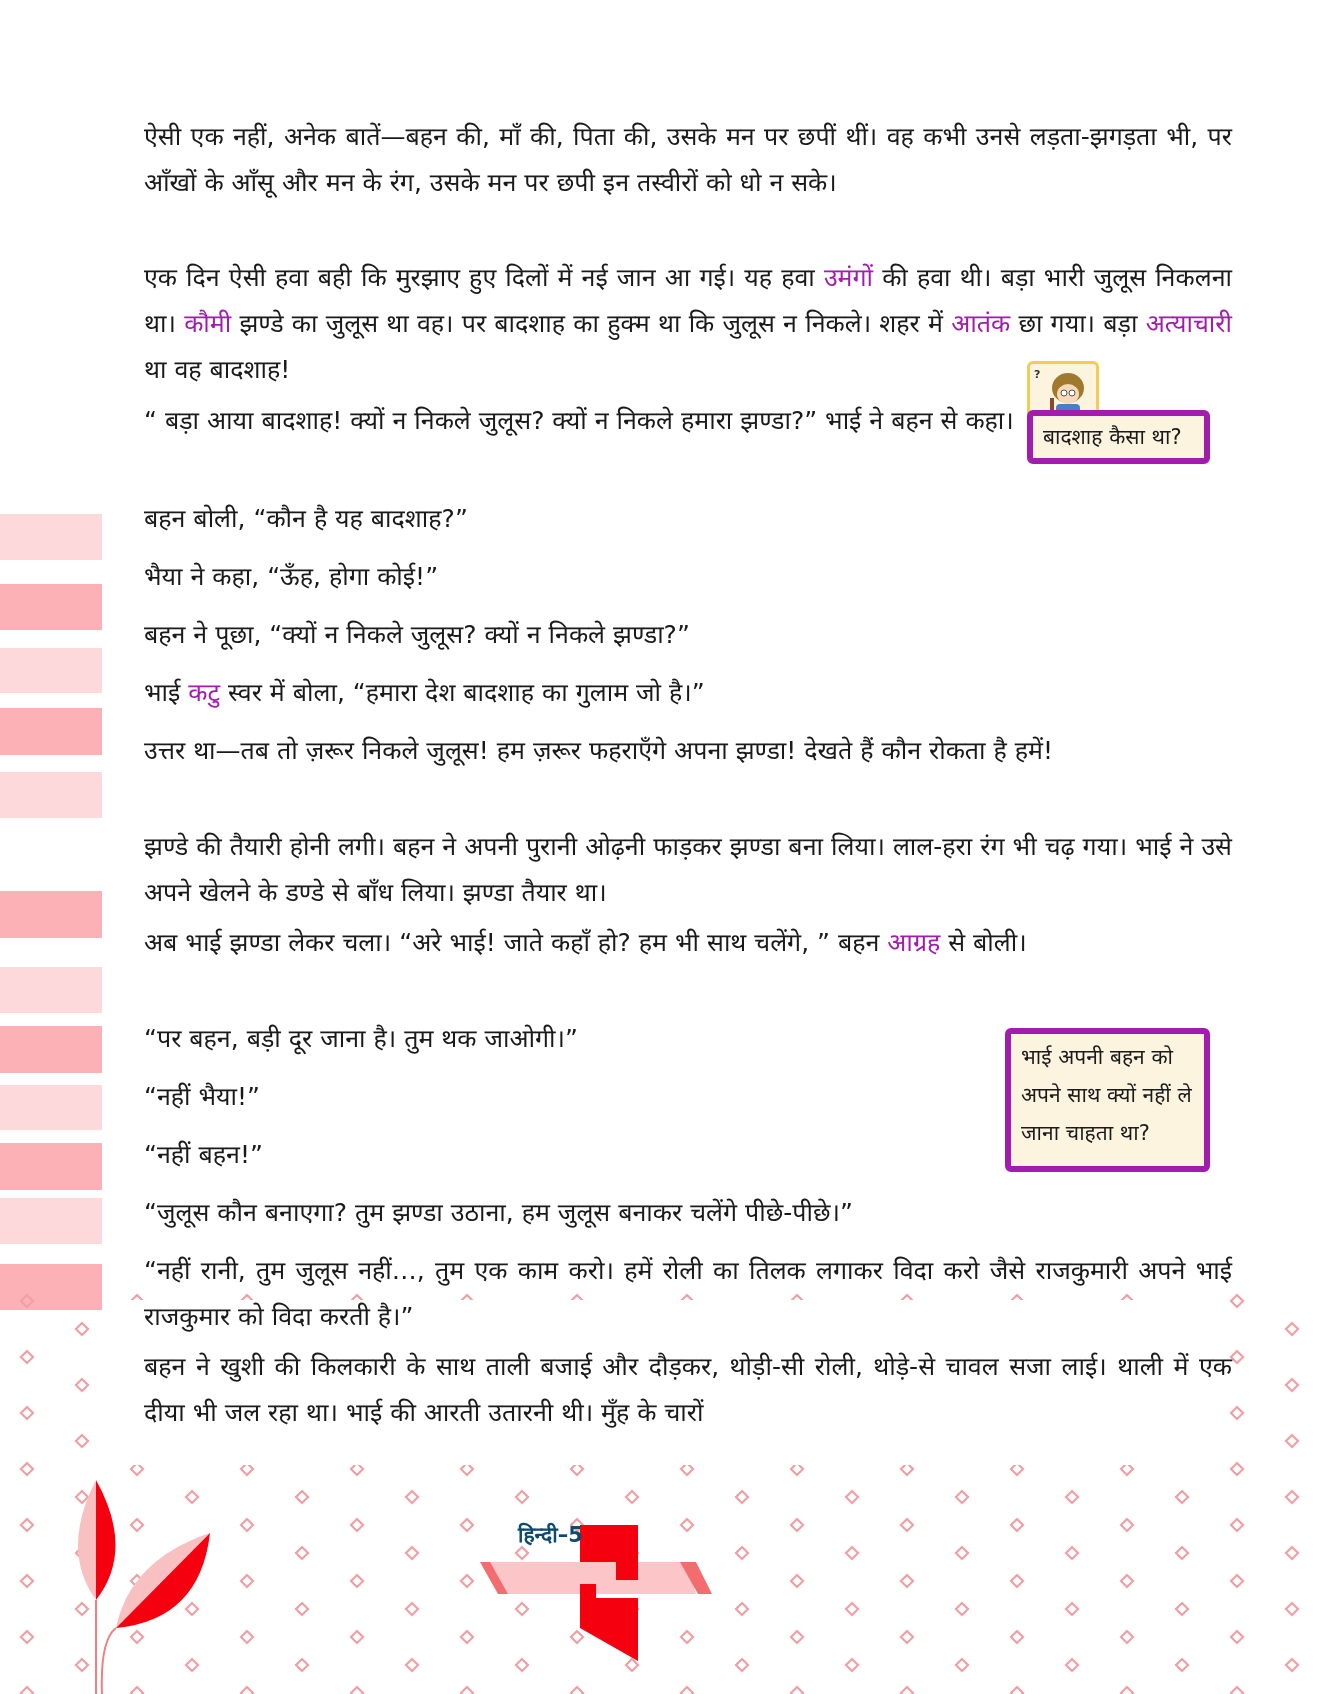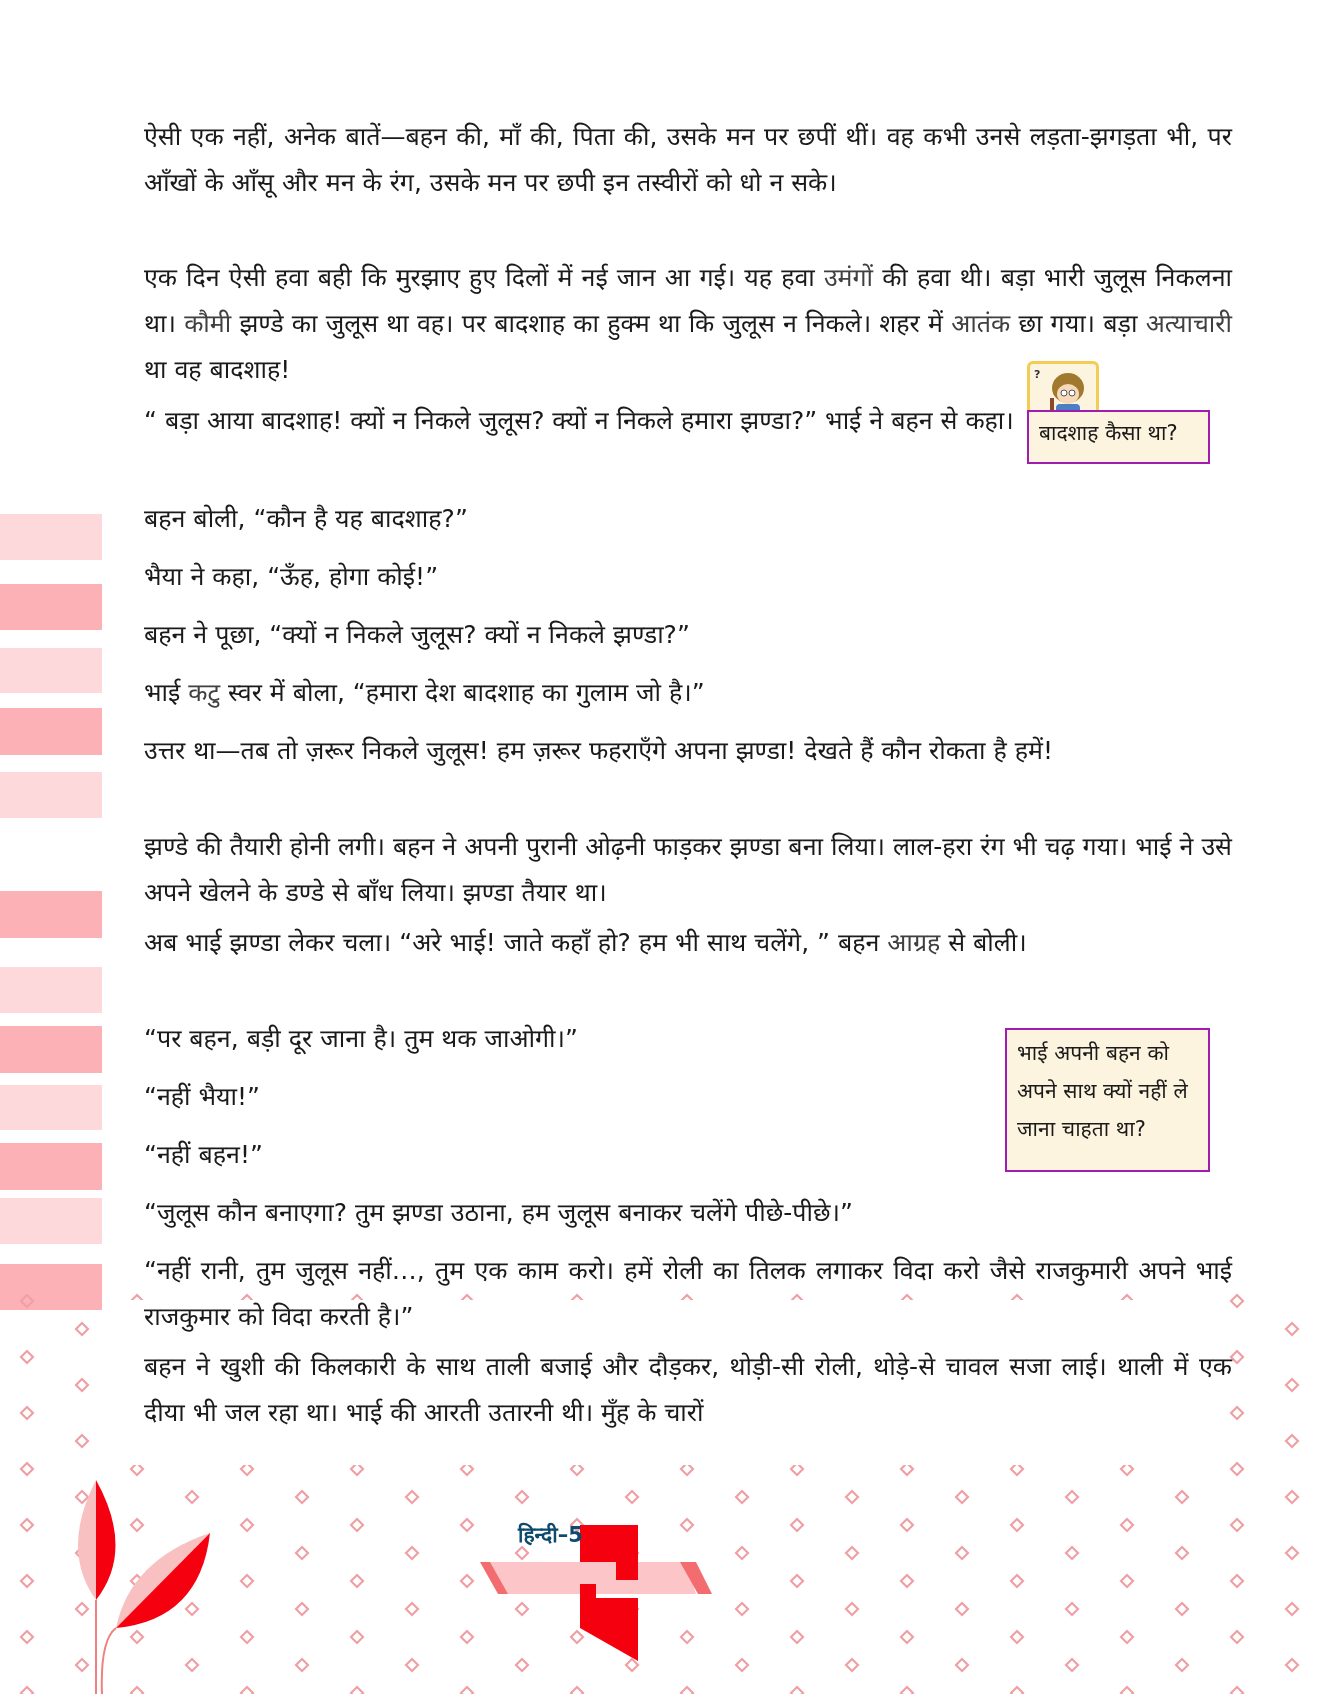--- a/index.html
+++ b/index.html
@@ -14,29 +14,29 @@
   .stripe { position:absolute; left:0; width:102px; }
   .stripe.light { background:#fdd9dc; }
   .stripe.dark { background:#fcb1b6; }
 
   .content { position:absolute; left:124px; top:98px; width:1088px; }
   .para {
     font-size:25px; line-height:46px; margin:16px;
     text-align:justify; text-align-last:left;
     position:absolute; left:4px;
   }
-  .hl { color:#404040; }
+  .hl { color:#a21caf; }
 
   .callout { position:absolute; }
   .callout .pic {
     position:absolute; background:#fdf4df; border:3px solid #f2cc55; border-bottom:none;
     border-radius:6px 6px 0 0;
   }
   .callout .box {
-    position:absolute; background:#fdf4df; border:2px solid #a21caf; border-radius:0;
+    position:absolute; background:#fdf4df; border:6px solid #a21caf; border-radius:6px;
     font-size:21px; line-height:34px; padding:4px 10px; box-sizing:border-box;
   }
 
   .footer-label { position:absolute; left:518px; top:1520px; font-size:21px; font-weight:bold; color:#0c4a6e; }
   .page-num { position:absolute; left:648px; top:1516px; font-size:22px; font-weight:bold; color:#fff; }
 </style>
 </head>
 <body>
 
 <div>

